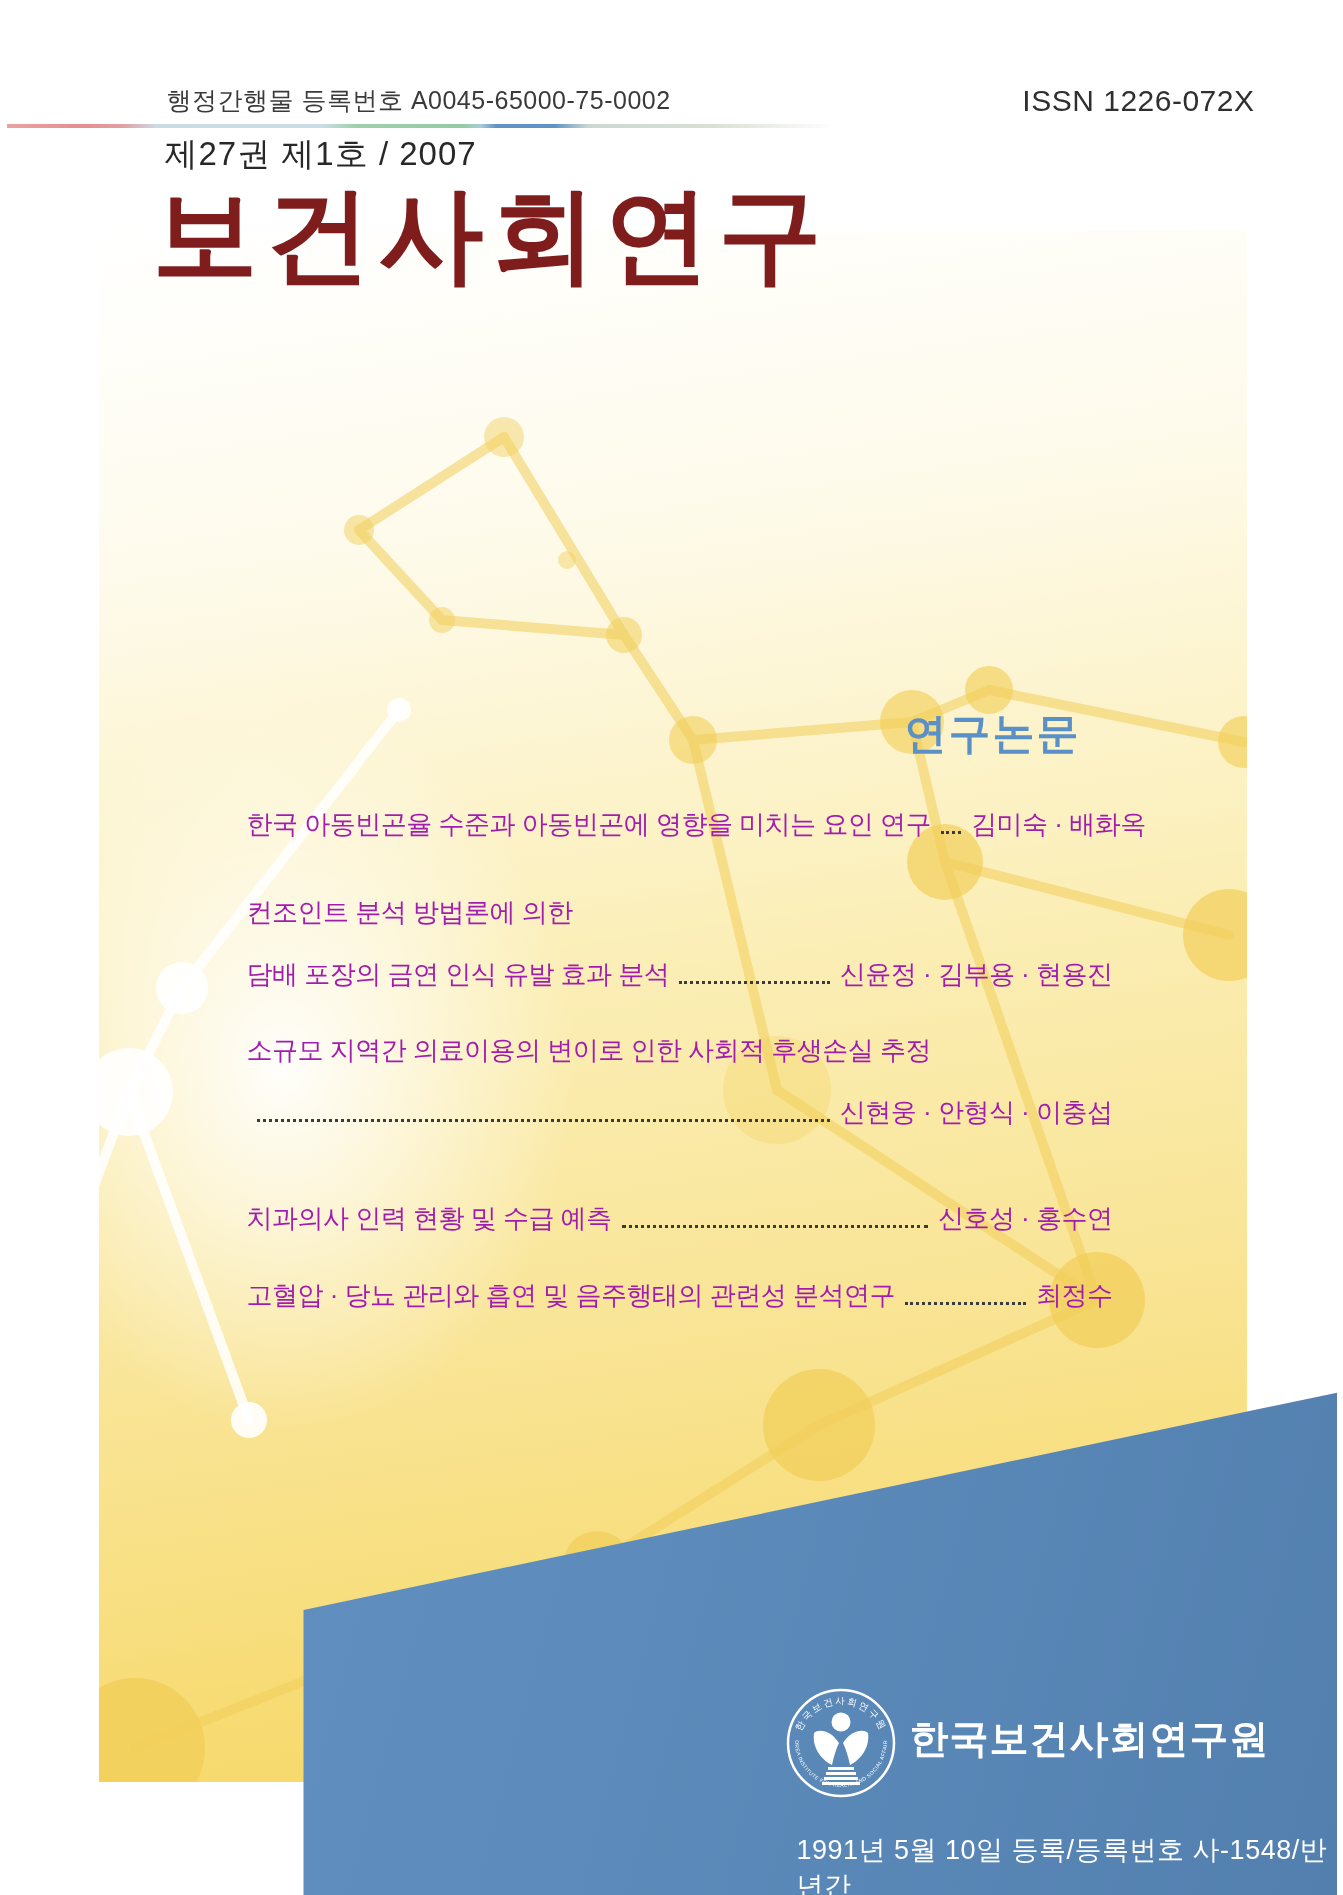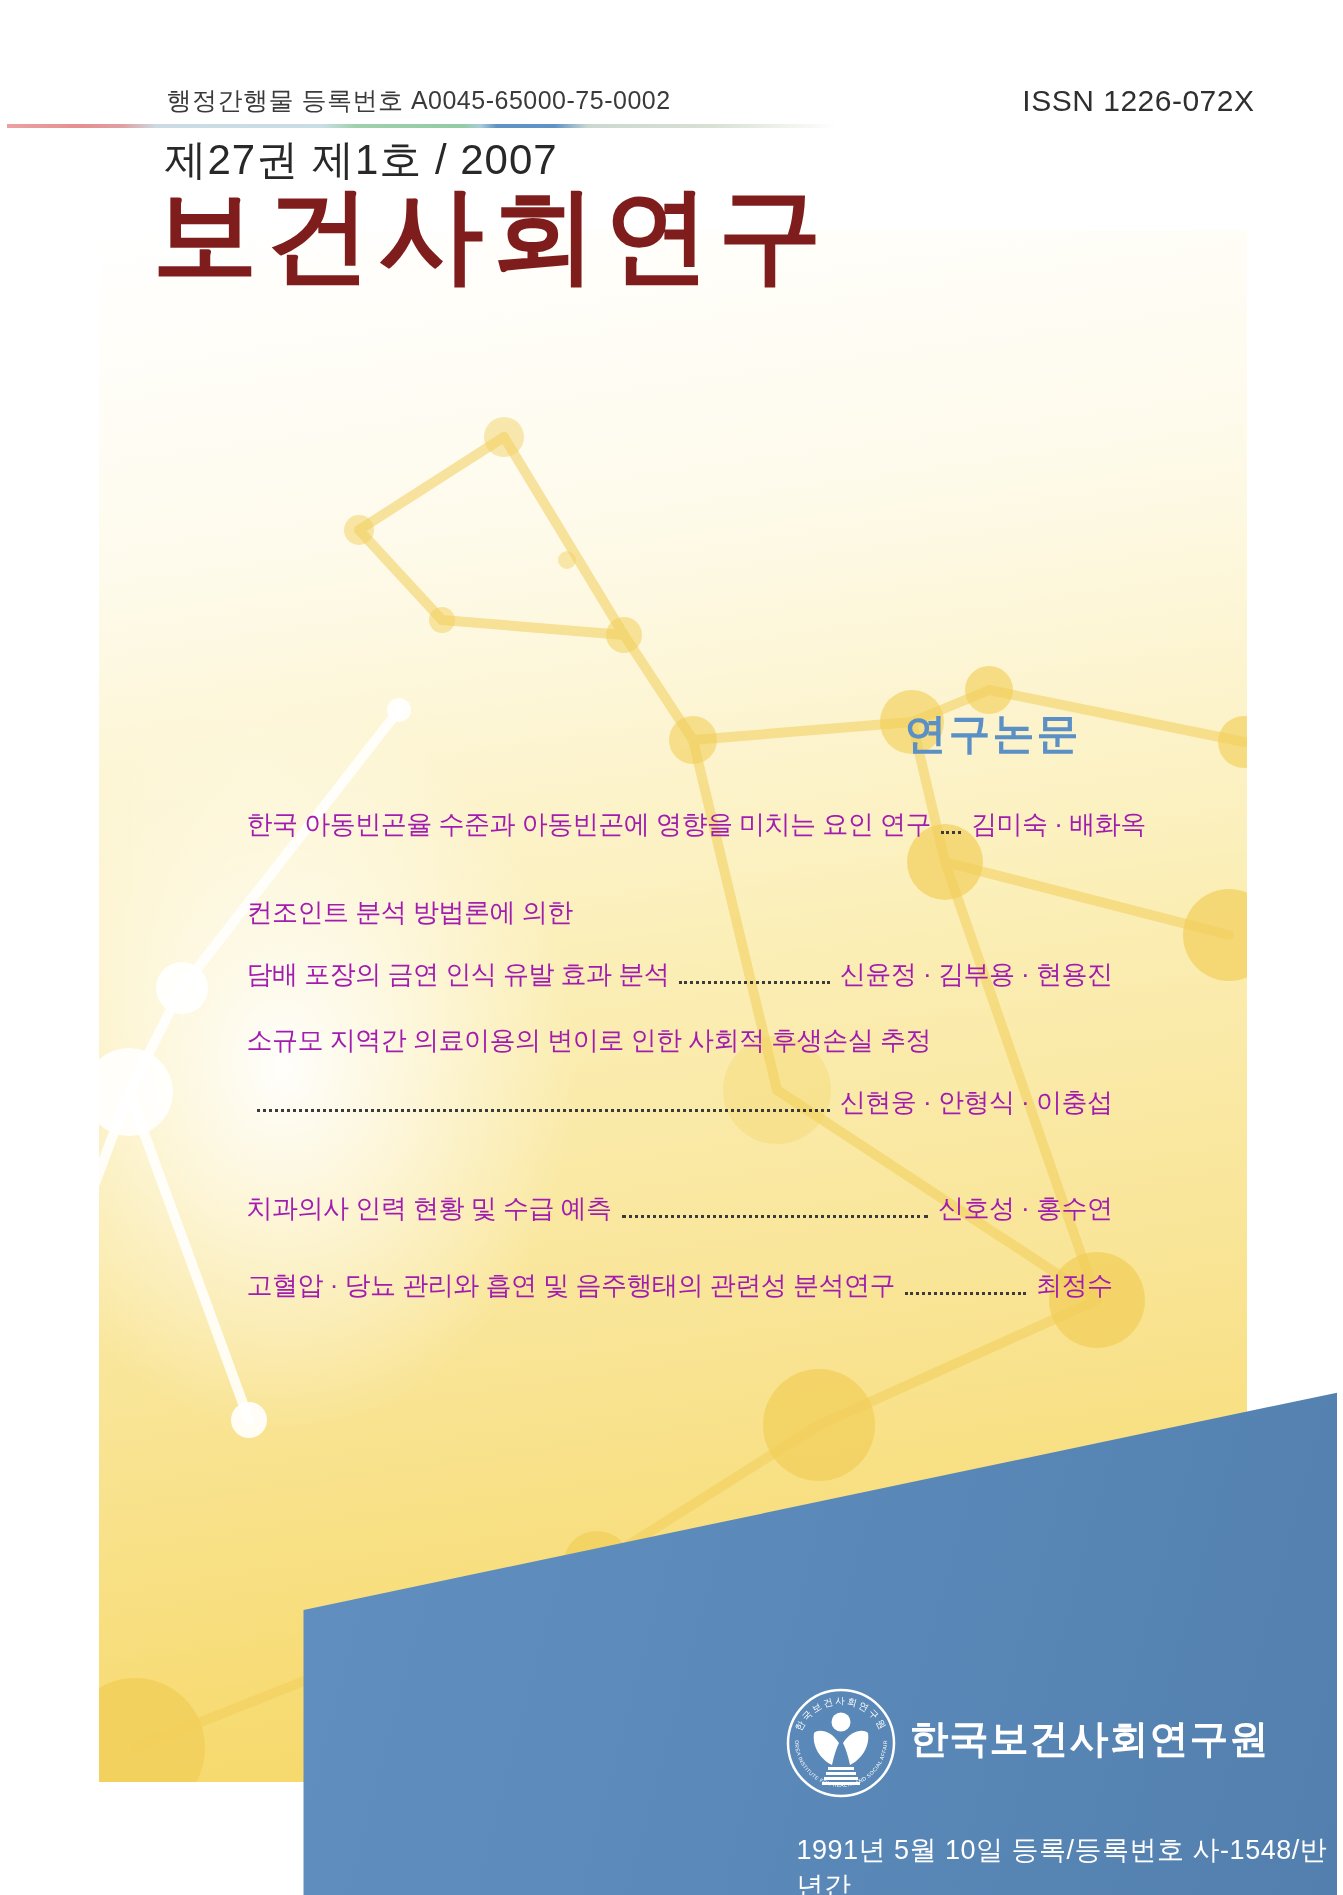--- a/index.html
+++ b/index.html
@@ -20,21 +20,21 @@
   .rainbow-line{
     position:absolute;left:0;top:124px;width:830px;height:4px;
     background:linear-gradient(90deg,
       #eba1a1 0%, #e58f8f 9%, #e0a0a4 14%,
       #ccdbe3 18%, #c9dde4 38%,
       #9fd1ab 42%, #93cba4 55%,
       #a9cdd9 57%, #6292c4 59%, #5f93c6 66%,
       #cbd8d1 70%, #d9e0d4 85%, rgba(222,228,220,0) 100%);
   }
   .vol-issue{
-    position:absolute;left:158px;top:132px;font-size:42px;color:#282828;
+    position:absolute;left:158px;top:132px;font-size:33px;color:#282828;
     letter-spacing:1px;
   }
   .main-title{
     position:absolute;left:146px;top:178px;font-size:105px;line-height:1.1;
     font-weight:bold;color:#7f1d1d;letter-spacing:8px;
     font-family:"DejaVu Sans","Liberation Sans",sans-serif;
   }
   
   .yellow-block{
     position:absolute;left:92px;top:230px;width:1148px;height:1552px;
@@ -55,21 +55,21 @@
     position:absolute;left:898px;top:706px;font-size:42px;font-weight:bold;
     color:#5b90c6;letter-spacing:2px;
     font-family:"DejaVu Sans","Liberation Sans",sans-serif;
   }
   
   .toc{
     position:absolute;left:240px;top:804px;width:866px;color:#a21caf;
   }
   .toc-entry{margin:0;}
   .toc-entry:nth-child(1){margin-bottom:50px;}
-  .toc-entry:nth-child(2){margin-bottom:28px;}
+  .toc-entry:nth-child(2){margin-bottom:38px;}
   .toc-entry:nth-child(3){margin-bottom:68px;}
   .toc-entry:nth-child(4){margin-bottom:39px;}
   .toc-row{
     display:flex;align-items:flex-end;height:38px;font-size:26px;
     letter-spacing:-0.5px;white-space:nowrap;
   }
   .toc-row + .toc-row{margin-top:24px;}
   .toc-title{flex:0 0 auto;}
   .toc-leader{
     flex:1 1 auto;min-width:20px;margin:0 10px;

